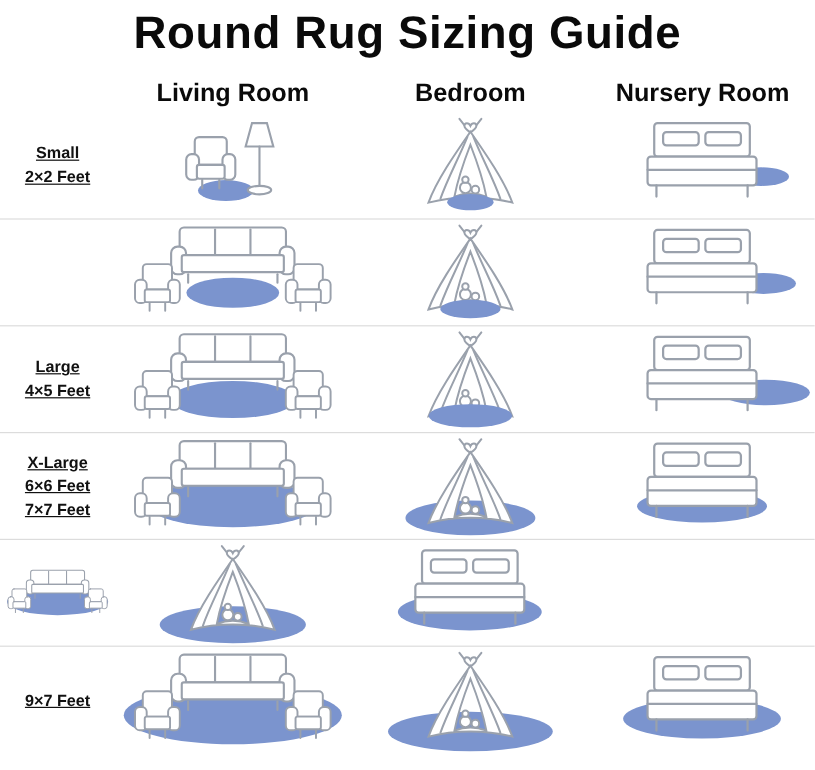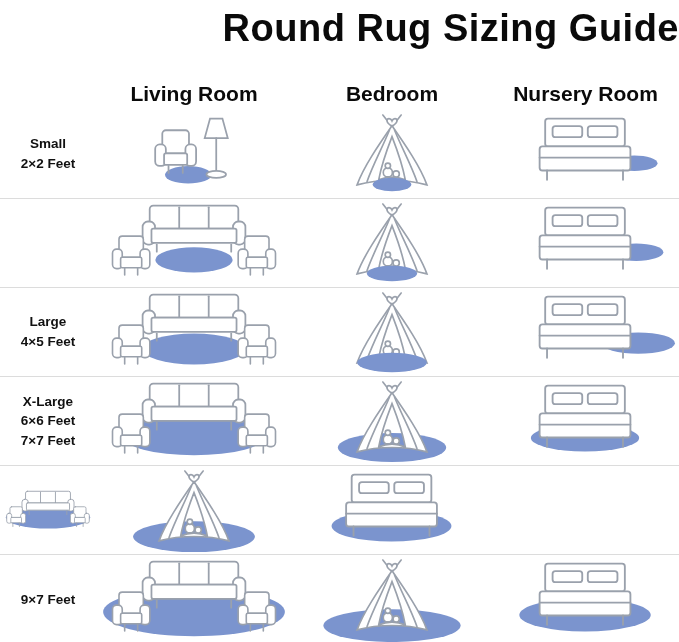--- a/index.html
+++ b/index.html
@@ -2,41 +2,41 @@
 <html style="--rug: #7b94ce; --line: #9aa1ac; --divider: #dcdcdc;"><head>
 <meta charset="utf-8">
 <style>
   * { box-sizing: border-box; margin: 0; padding: 0; }
   html, body { background: #ffffff; }
   body {
     width: 679px; height: 642px; overflow: hidden;
     font-family: "Liberation Sans", sans-serif; color: #0a0a0a;
   }
   .title {
-    font-size: 38px; font-weight: 800; text-align: right;
+    font-size: 38px; font-weight: 800; text-align: center;
     padding-top: 7px; letter-spacing: .5px;
   }
   .grid-header, .row {
     display: grid;
     grid-template-columns: 96px 196px 200px 187px;
   }
-  .grid-header { margin-top: 24px; }
+  .grid-header { margin-top: 8px; }
   .col-header {
     font-size: 21px; font-weight: 800; text-align: center;
     padding: 8px 0 2px 0;
   }
   .rows { margin-top: 2px; }
   .row {
     height: 89px; align-items: center;
     border-bottom: 1px solid var(--divider, #dcdcdc);
   }
   .rows .row:last-child { border-bottom: none; }
   .label-cell {
     text-align: center; font-weight: 700; font-size: 13.5px;
-    line-height: 1.45; color: #111;
+    line-height: 1.45; color: #111; text-decoration: underline;
   }
   .cell svg { display: block; width: 100%; height: 87px; }
   .rug { fill: var(--rug, #7b94ce); }
   .defs-holder { position: absolute; width: 0; height: 0; overflow: hidden; }
 </style>
 </head>
 <body>
 
 <svg class="defs-holder" aria-hidden="true">
   <defs>

